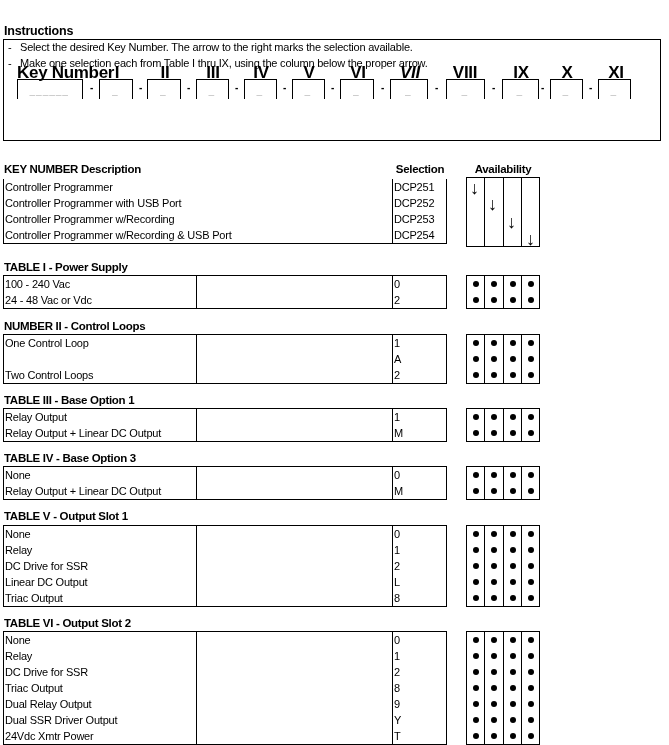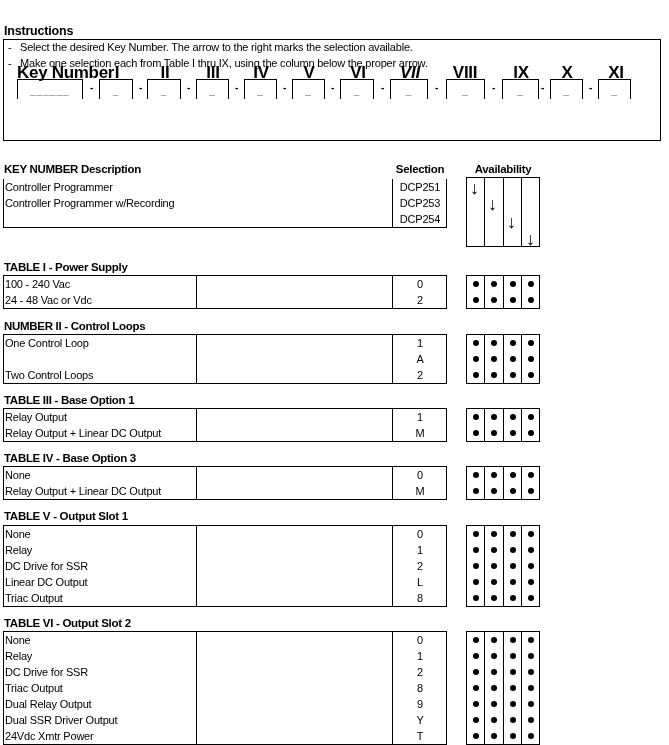--- a/index.html
+++ b/index.html
@@ -5,30 +5,30 @@
   * { box-sizing: border-box; margin: 0; padding: 0; }
   html, body { width: 669px; height: 745px; background: #ffffff; overflow: hidden; }
   body { position: relative; font-family: "Liberation Sans", sans-serif; color: #000; font-size: 11px; }
 
   .h-title { position: absolute; left: 4px; font-weight: bold; font-size: 12.5px; letter-spacing: -0.2px; }
   .instr-box { position: absolute; left: 3px; top: 39px; width: 658px; height: 102px; border: 1.5px solid #000; }
   .instr-line { position: absolute; left: 4px; font-size: 11px; letter-spacing: -0.2px; white-space: nowrap; }
   .instr-line .dash { display: inline-block; width: 12px; }
 
   .kn-label { position: absolute; top: 63px; font-weight: bold; font-size: 17px; text-align: center; white-space: nowrap; letter-spacing: -0.3px; }
-  .kn-box { position: absolute; top: 79px; height: 20px; border-top: 1.2px solid #000; border-left: 1.2px solid #000; border-right: 1.2px solid #000; text-align: center; color: #8a8a8a; font-size: 10px; line-height: 22px; letter-spacing: 1px; }
+  .kn-box { position: absolute; top: 79px; height: 20px; border-top: 1.2px solid #000; border-left: 1.2px solid #000; border-right: 1.2px solid #000; text-align: center; color: #8a8a8a; font-size: 10px; line-height: 22px; letter-spacing: 1px; font-style: italic; }
   .kn-sep { position: absolute; top: 82px; font-size: 10px; font-weight: bold; }
 
   .tbl-title { position: absolute; left: 4px; font-weight: bold; font-size: 11.5px; letter-spacing: -0.3px; white-space: nowrap; }
   .col-head { position: absolute; top: 163px; font-weight: bold; font-size: 11.5px; letter-spacing: -0.3px; }
 
   .tbl { position: absolute; left: 3px; width: 444px; border: 1.2px solid #000; }
   .tbl .row { position: relative; height: 16px; font-size: 11px; line-height: 16px; letter-spacing: -0.2px; }
   .tbl .desc { position: absolute; left: 1px; white-space: nowrap; }
-  .tbl .sel { position: absolute; left: 390px; width: 52px; text-align: center; }
+  .tbl .sel { position: absolute; left: 390px; width: 52px; }
   .tbl .vline { position: absolute; top: 0; bottom: 0; width: 1.2px; background: #000; }
 
   .avail { position: absolute; left: 466px; width: 74px; border: 1.2px solid #000; }
   .avail .vl { position: absolute; top: 0; bottom: 0; width: 1.2px; background: #000; }
   .avail .row { position: relative; height: 16px; }
   .dot { position: absolute; width: 6px; height: 6px; border-radius: 50%; background: #000; top: 5px; }
   .arrow { position: absolute; font-size: 18px; font-weight: bold; line-height: 16px; }
 </style>
 </head>
 <body>
@@ -80,24 +80,29 @@
 <div class="col-head" style="left:392px;width:56px;text-align:center;">Selection</div>
 <div class="col-head" style="left:466px;width:74px;text-align:center;">Availability</div>
 
 <div class="tbl" style="top:179px;border-top:none;border-left:1.2px solid #000;">
   <div class="vline" style="left:388px;"></div>
   <div class="row">
       <span class="desc">Controller Programmer</span>
       <span class="sel">DCP251</span>
     </div>
   <div class="row">
+      <span class="desc">Controller Programmer with USB Port</span>
+      <span class="sel">DCP252</span>
+    </div>
+  <div class="row">
       <span class="desc">Controller Programmer w/Recording</span>
       <span class="sel">DCP253</span>
     </div>
   <div class="row">
+      <span class="desc">Controller Programmer w/Recording &amp; USB Port</span>
       <span class="sel">DCP254</span>
     </div>
 </div>
 <div class="avail" style="top:177px;height:70px;border-bottom:1.2px solid #000;">
   <div class="vl" style="left:17px;"></div>
   <div class="vl" style="left:36px;"></div>
   <div class="vl" style="left:54px;"></div>
   <span class="arrow" style="left:3px;top:2px;">↓</span>
   <span class="arrow" style="left:21px;top:18px;">↓</span>
   <span class="arrow" style="left:40px;top:36px;">↓</span>

